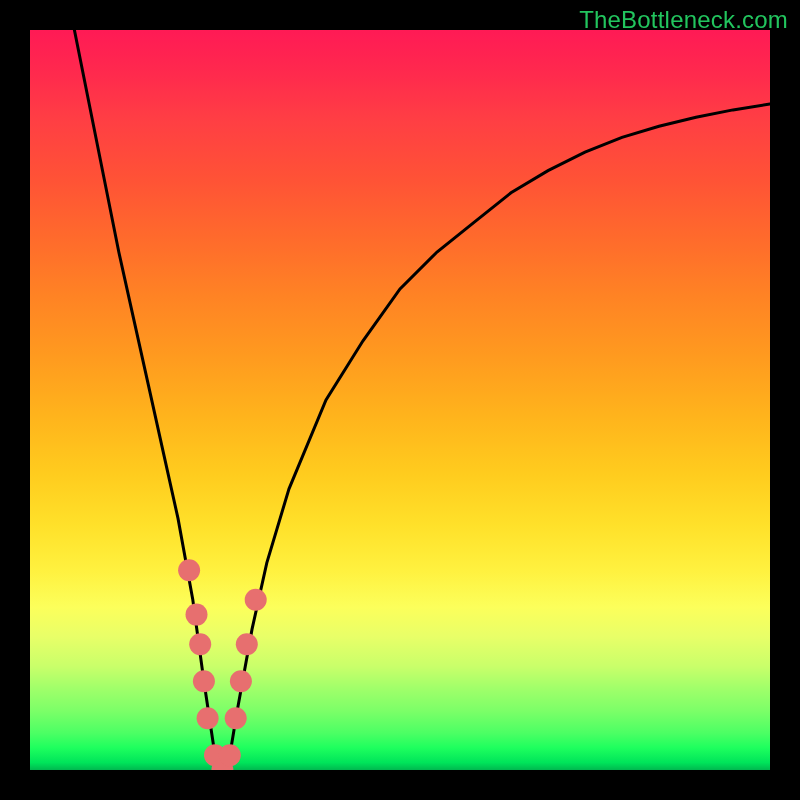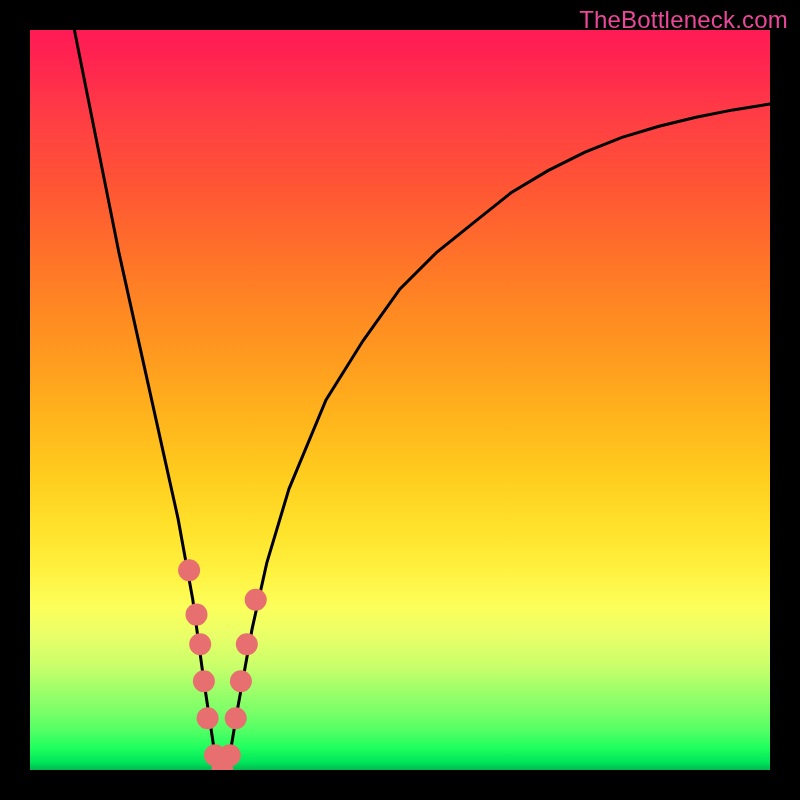--- a/index.html
+++ b/index.html
@@ -47,21 +47,21 @@
       #4cff64 95%,
       #1eff5e 97%,
       #00e45a 99%,
       #00b84f 100%
     );
   }
   .watermark {
     position: absolute;
     top: 6px;
     right: 12px;
-    color: #ec4899;
+    color: #22c55e;
     font-size: 24px;
     font-weight: 400;
     letter-spacing: 0.2px;
     user-select: none;
   }
   svg.curve {
     position: absolute;
     left: 0; top: 0;
   }
   .marker {

